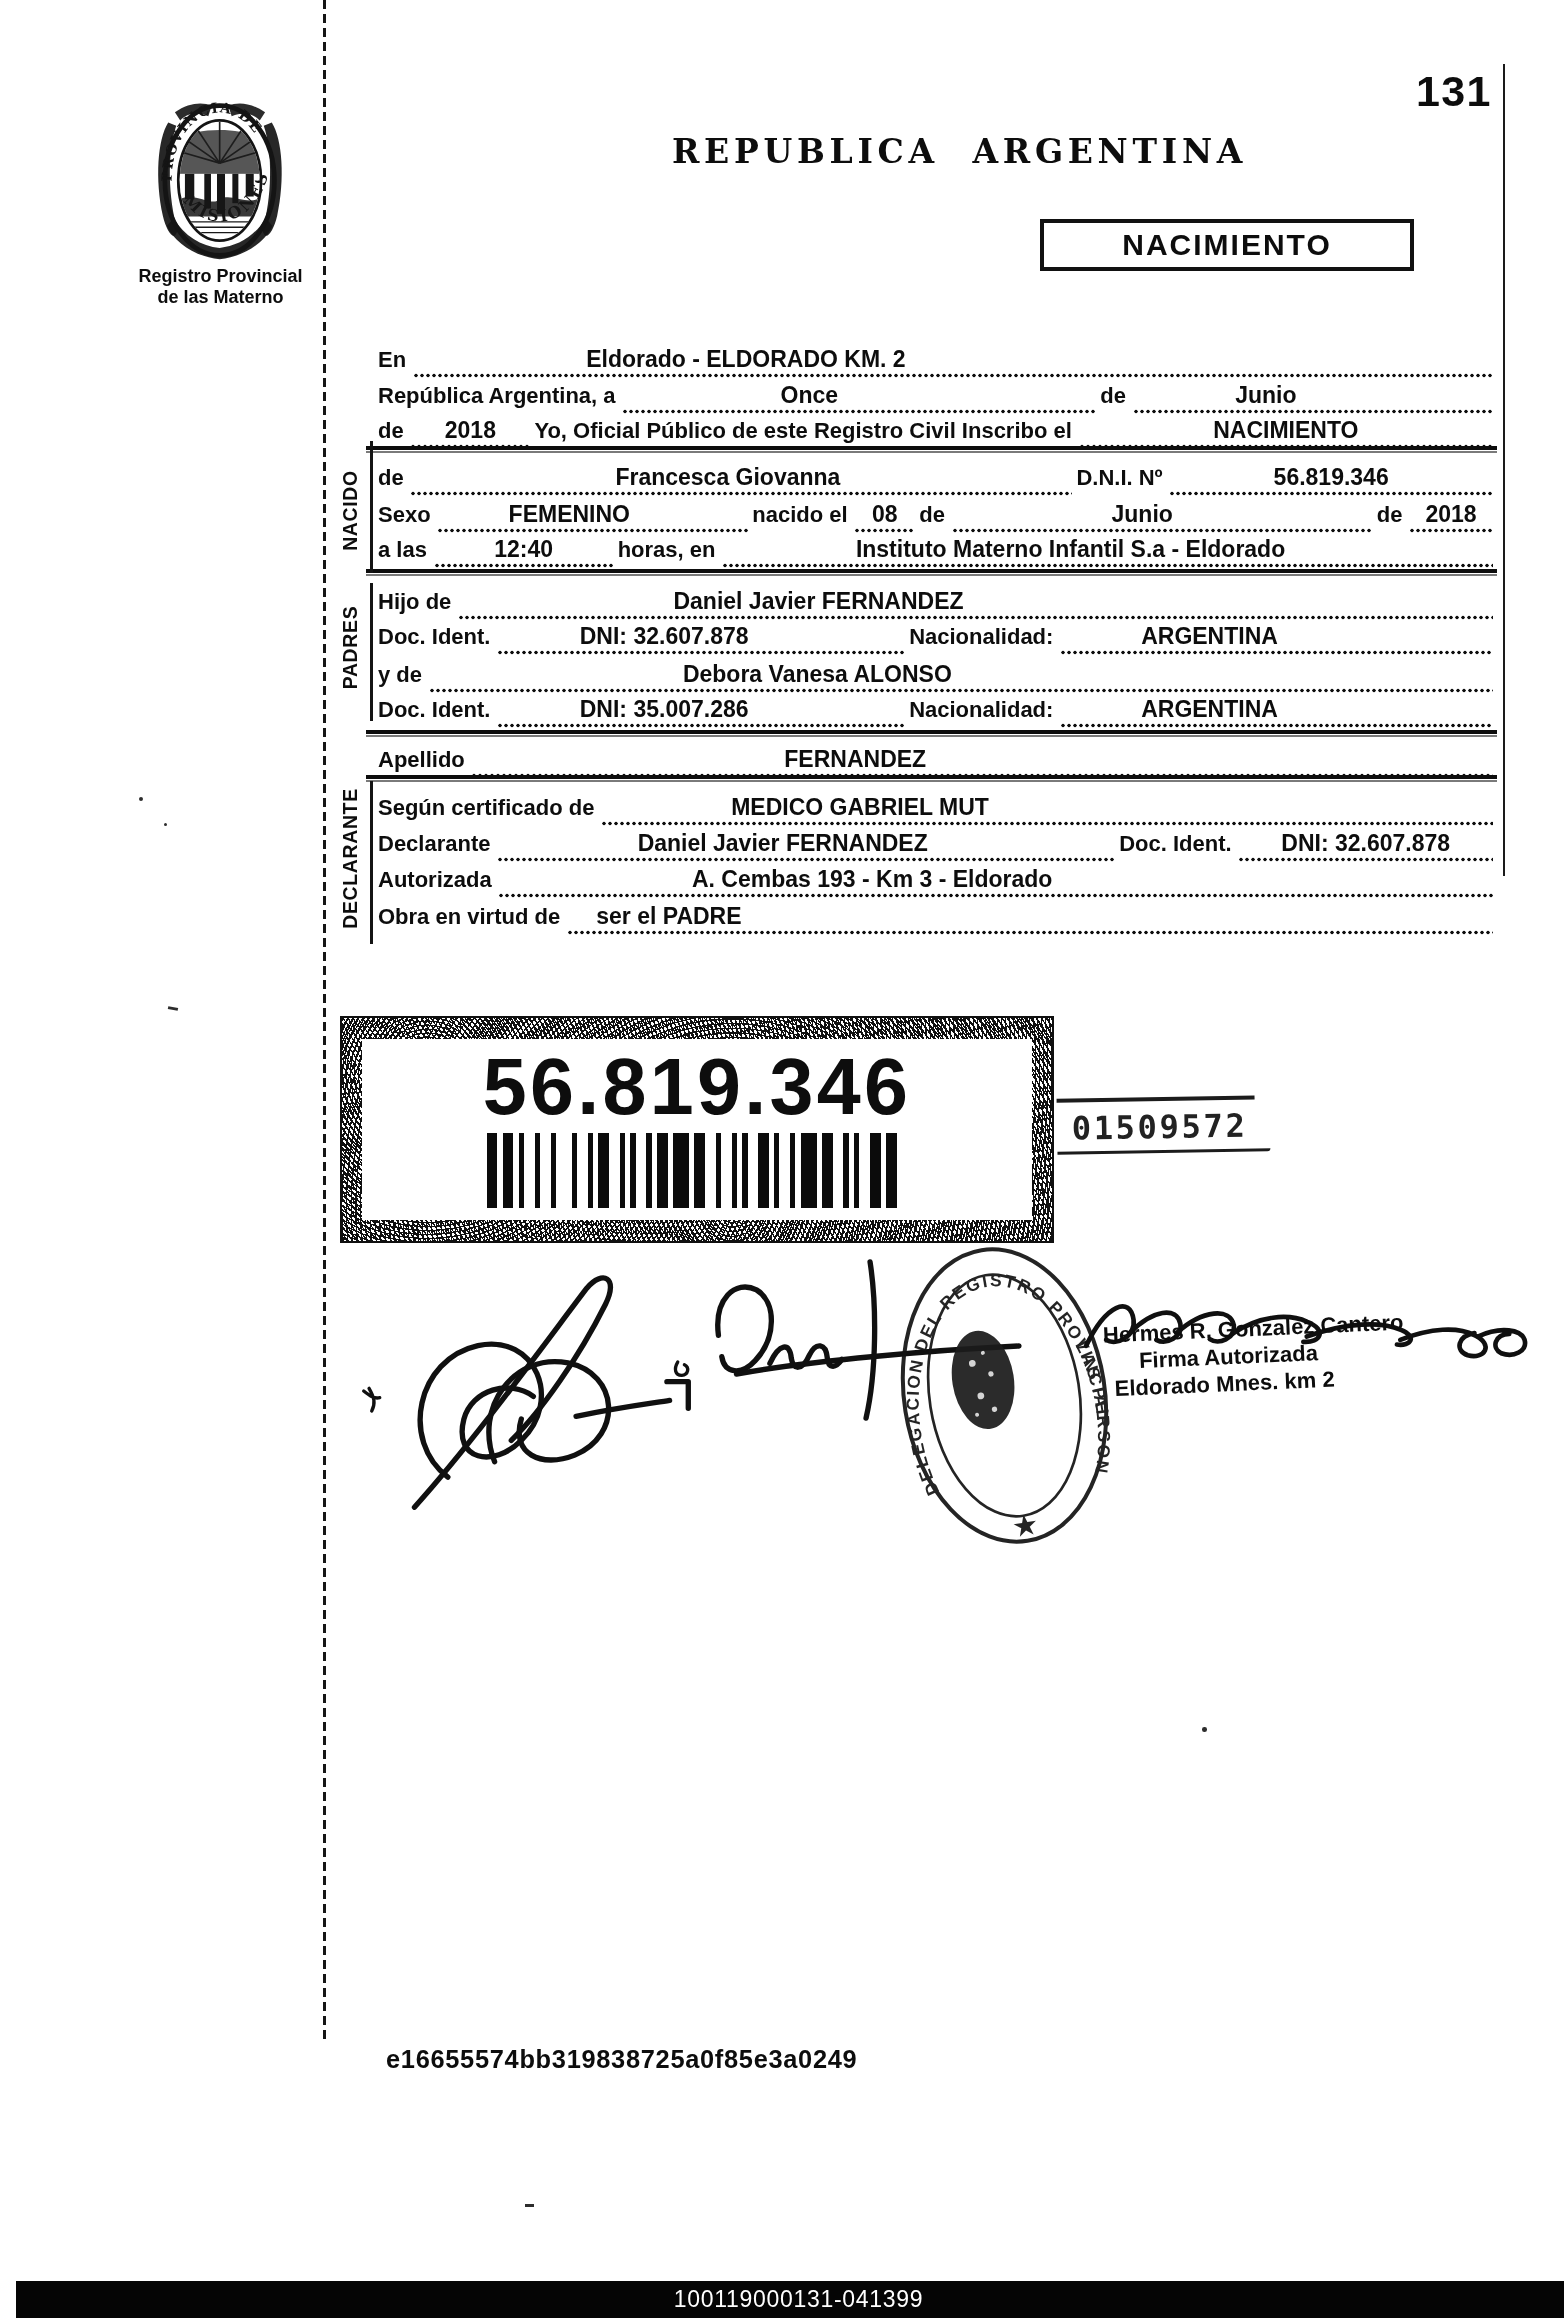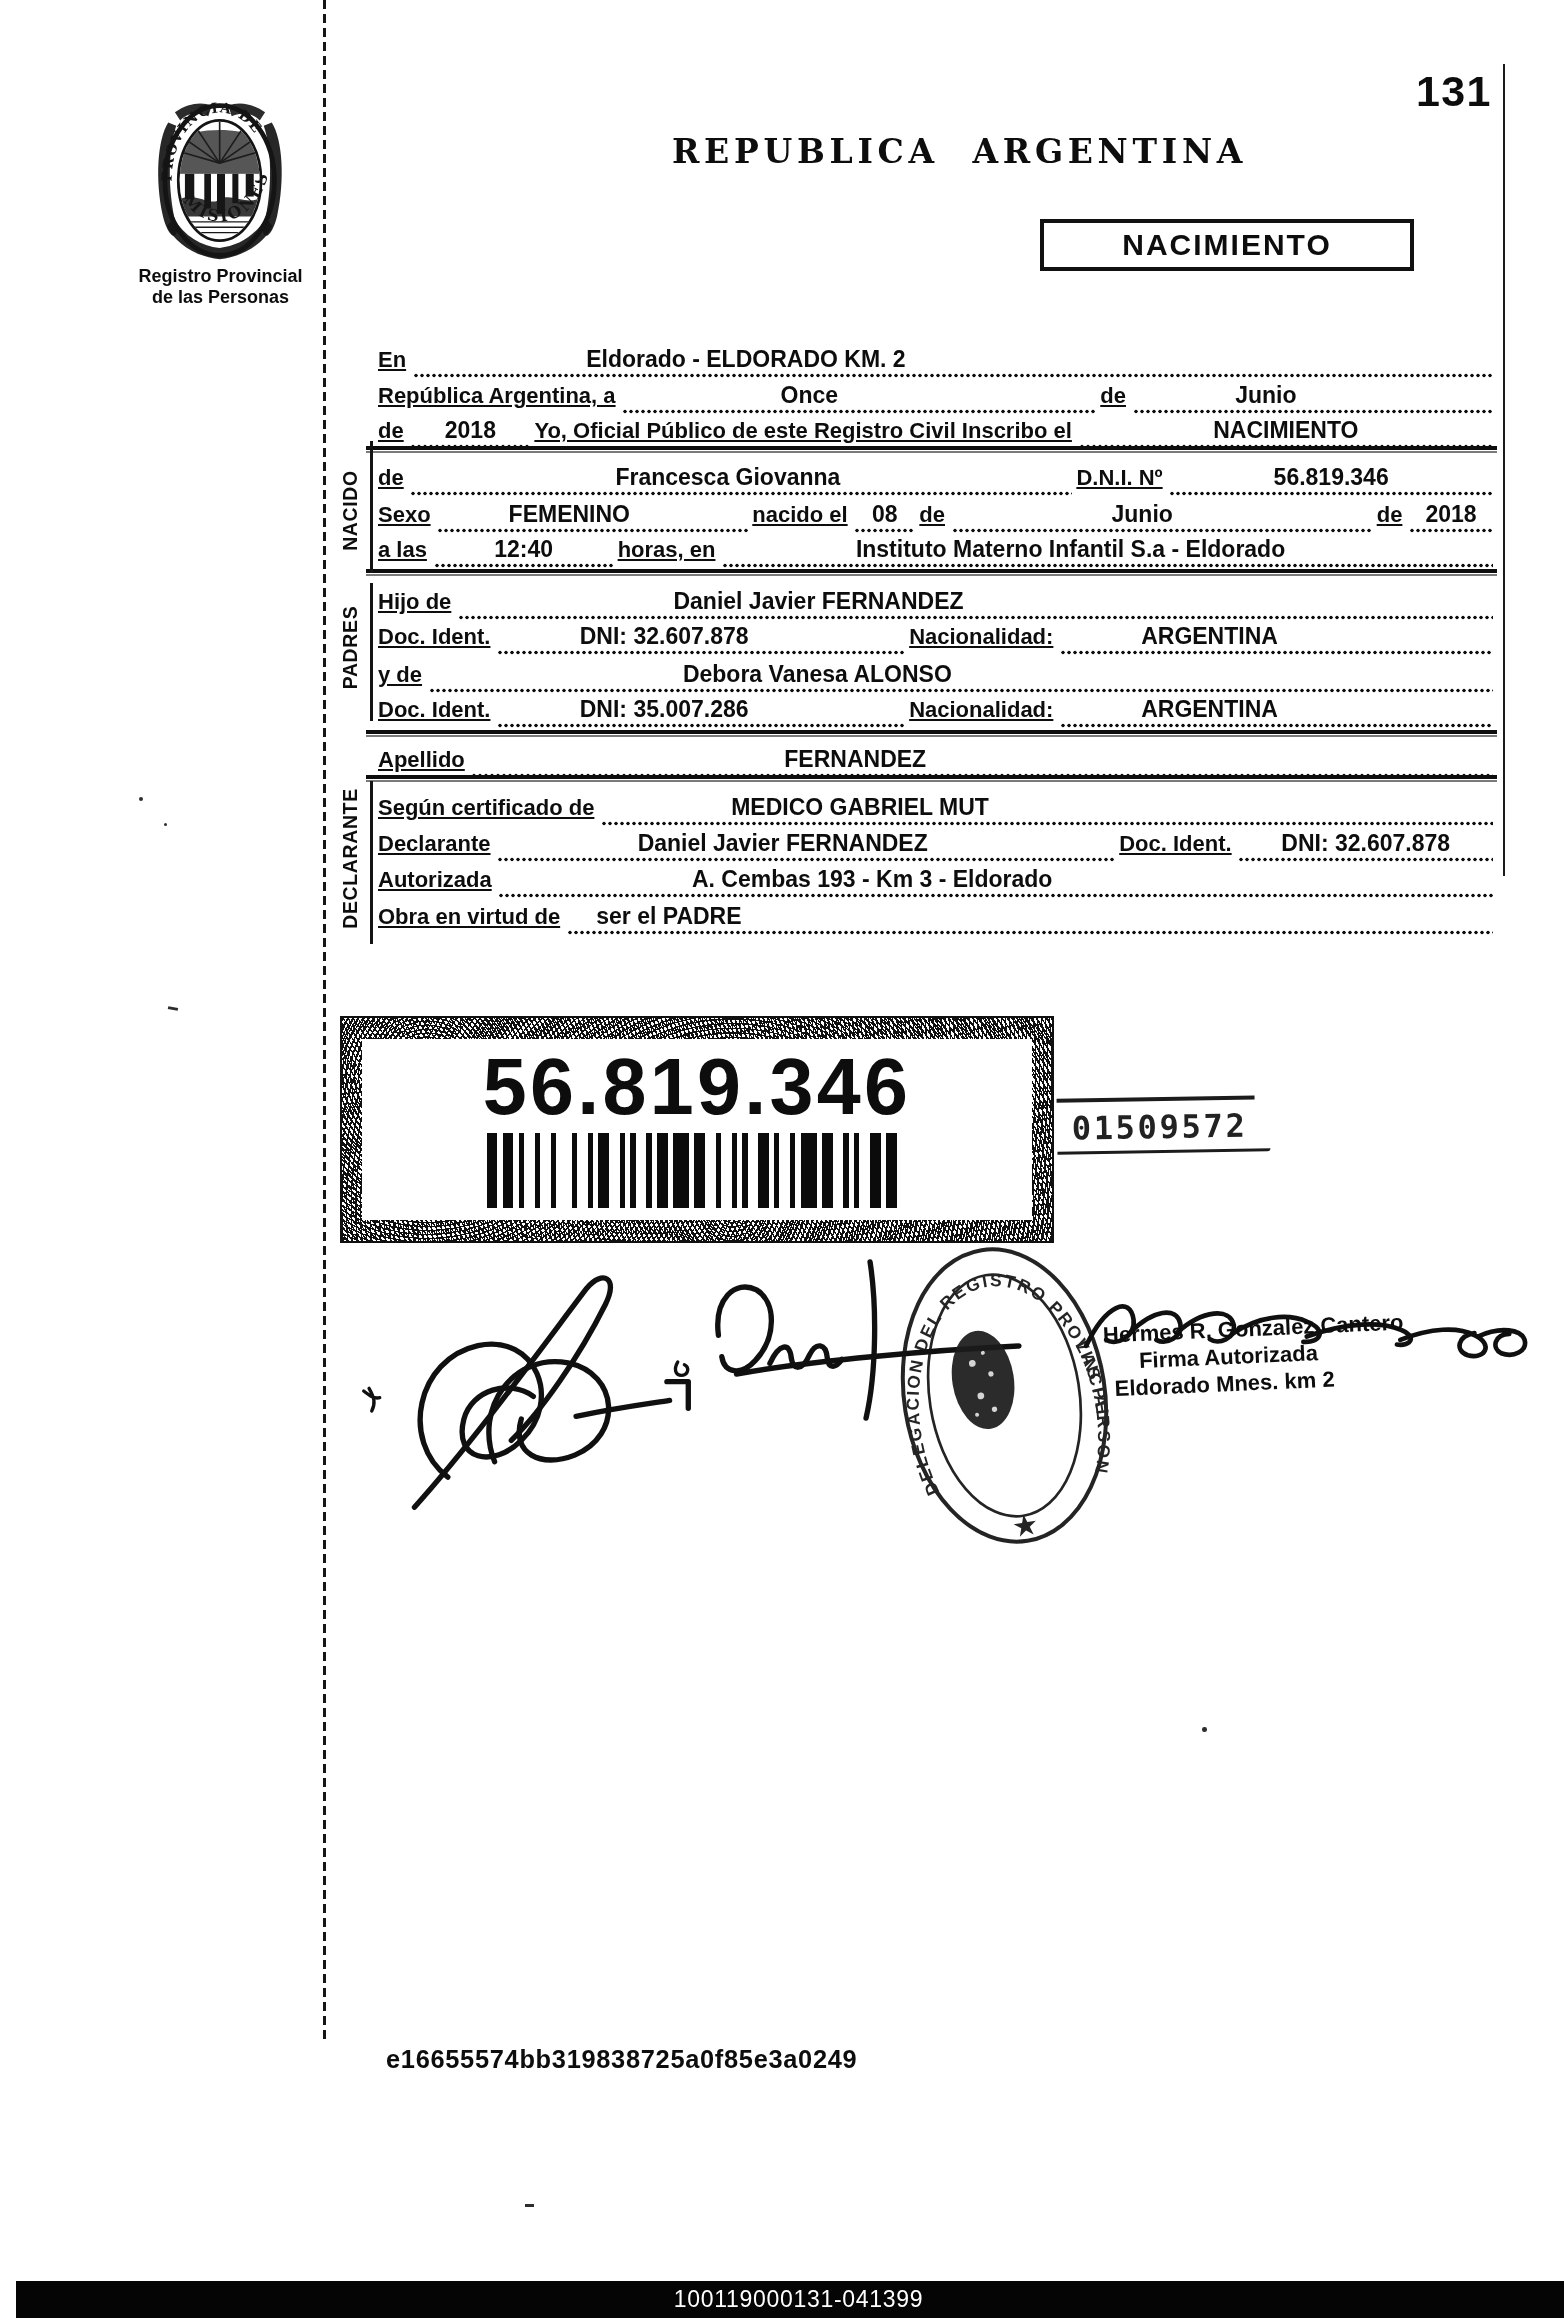--- a/index.html
+++ b/index.html
@@ -20,21 +20,21 @@
     font-size:18px;font-weight:700;line-height:21.4px;}
   table.acta{position:absolute;left:440px;top:207px;border-collapse:collapse;}
   table.acta td{border:3.3px solid #111;width:126px;height:43px;text-align:center;
     font-size:23px;font-weight:700;padding:0;}
   .nacim-box{position:absolute;left:1040px;top:219px;width:366px;height:44px;border:4px solid #111;
     text-align:center;line-height:44px;font-size:30px;font-weight:700;letter-spacing:2px;}
 
   
   .row{position:absolute;left:378px;width:1115px;height:33px;display:flex;align-items:flex-end;
     white-space:nowrap;font-size:22px;font-weight:700;}
-  .lbl{padding:0 6.7px 5.3px 0;flex:0 0 auto;text-decoration:underline;}
+  .lbl{padding:0 6.7px 5.3px 0;flex:0 0 auto;}
   .lbl.mid{padding-left:4px;}
   .fill{position:relative;text-align:center;padding-bottom:5.3px;min-width:0;
     background-image:radial-gradient(circle,#0e0e0e 1.5px,transparent 1.9px);
     background-size:6px 4.7px;background-repeat:repeat-x;background-position:left bottom;}
   .grow{flex:1 1 auto;}
   .v{font-size:23px;display:inline-block;}
   .hr{position:absolute;left:366px;width:1131px;height:7.4px;
     background:linear-gradient(180deg,#0d0d0d 0 4px,transparent 4px 5.3px,rgba(13,13,13,.55) 5.3px 7.4px);}
   .nota{position:absolute;left:392px;top:944px;width:1069px;font-size:25px;font-weight:700;
     line-height:33px;word-spacing:4px;}
@@ -136,21 +136,21 @@
       </g>
       <g stroke="#181818" stroke-width="2">
         <line x1="52" y1="184" x2="162" y2="184"></line>
           <line x1="58" y1="192" x2="156" y2="192"></line>
         <line x1="64" y1="200" x2="150" y2="200"></line>
       </g>
     </g>
   </svg>
   <div class="emblem-caption">
     <div>Registro Provincial</div>
-    <div>de las Personas</div>
+    <div>de las Materno</div>
   </div>
 
   <div class="title">REPUBLICA ARGENTINA</div>
 
 
   <div class="nacim-box">NACIMIENTO</div>
 
   <div class="row" style="top:345px">
     <span class="lbl">En</span>
     <span class="fill grow" style="padding-right:414px">

